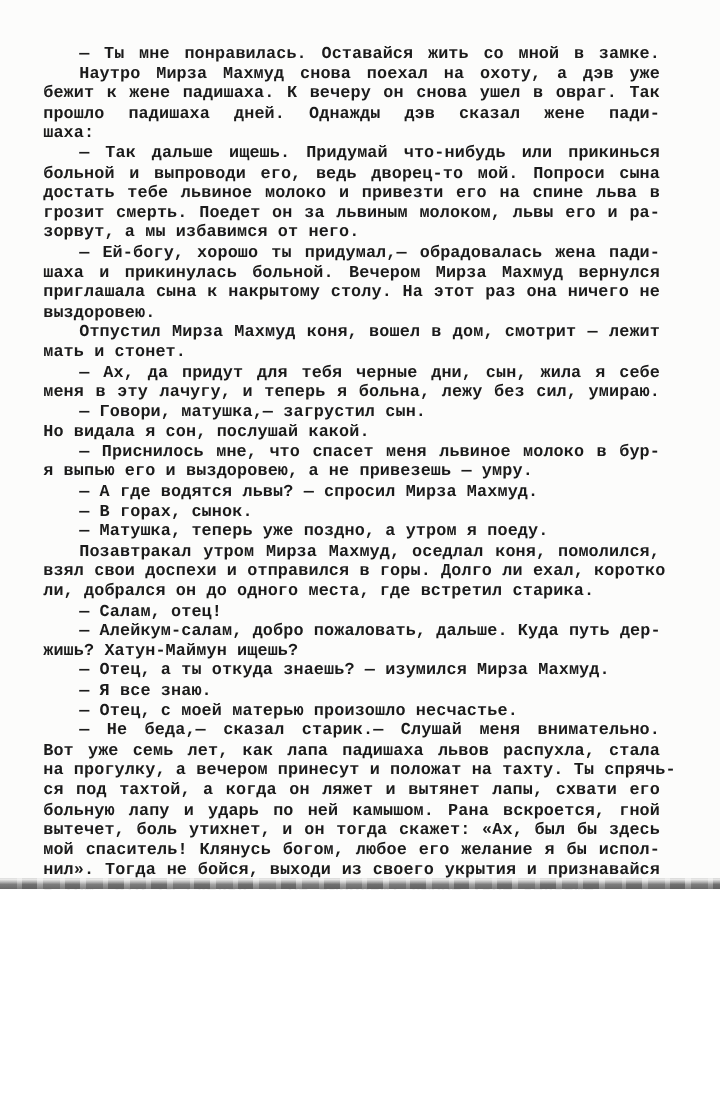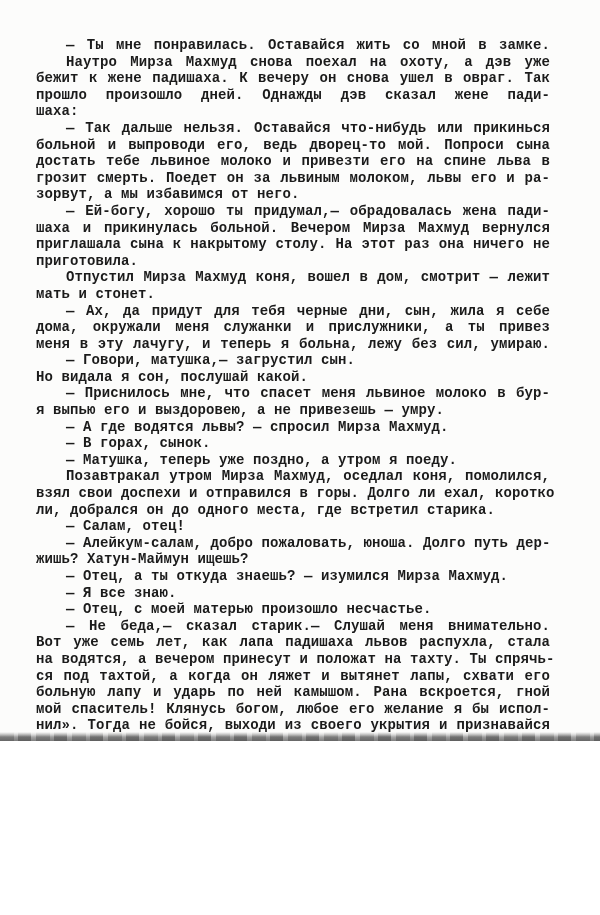--- a/index.html
+++ b/index.html
@@ -62,56 +62,56 @@
   }
 </style>
 </head>
 <body>
 
 <div class="book-page" style="--paper: #fcfcfb; --ink: #1b1b1b; --edge: #8f8f8f;">
   <div class="page-text">
       <div class="line indent">— Ты мне понравилась. Оставайся жить со мной в замке.</div>
       <div class="line indent">Наутро Мирза Махмуд снова поехал на охоту, а дэв уже</div>
       <div class="line">бежит к жене падишаха. К вечеру он снова ушел в овраг. Так</div>
-      <div class="line">прошло произошло дней. Однажды дэв сказал жене пади-</div>
+      <div class="line">прошло падишаха дней. Однажды дэв сказал жене пади-</div>
       <div class="line para-end">шаха:</div>
-      <div class="line indent">— Так дальше нельзя. Оставайся что-нибудь или прикинься</div>
+      <div class="line indent">— Так дальше ищешь. Придумай что-нибудь или прикинься</div>
       <div class="line">больной и выпроводи его, ведь дворец-то мой. Попроси сына</div>
       <div class="line">достать тебе львиное молоко и привезти его на спине льва в</div>
       <div class="line">грозит смерть. Поедет он за львиным молоком, львы его и ра-</div>
       <div class="line para-end">зорвут, а мы избавимся от него.</div>
       <div class="line indent">— Ей-богу, хорошо ты придумал,— обрадовалась жена пади-</div>
       <div class="line">шаха и прикинулась больной. Вечером Мирза Махмуд вернулся</div>
       <div class="line">приглашала сына к накрытому столу. На этот раз она ничего не</div>
-      <div class="line para-end">приготовила.</div>
+      <div class="line para-end">выздоровею.</div>
       <div class="line indent">Отпустил Мирза Махмуд коня, вошел в дом, смотрит — лежит</div>
       <div class="line para-end">мать и стонет.</div>
       <div class="line indent">— Ах, да придут для тебя черные дни, сын, жила я себе</div>
-      <div class="line">дома, окружали меня служанки и прислужники, а ты привез</div>
       <div class="line">меня в эту лачугу, и теперь я больна, лежу без сил, умираю.</div>
       <div class="line indent para-end">— Говори, матушка,— загрустил сын.</div>
       <div class="line para-end">Но видала я сон, послушай какой.</div>
       <div class="line indent">— Приснилось мне, что спасет меня львиное молоко в бур-</div>
       <div class="line para-end">я выпью его и выздоровею, а не привезешь — умру.</div>
       <div class="line indent para-end">— А где водятся львы? — спросил Мирза Махмуд.</div>
       <div class="line indent para-end">— В горах, сынок.</div>
       <div class="line indent para-end">— Матушка, теперь уже поздно, а утром я поеду.</div>
       <div class="line indent">Позавтракал утром Мирза Махмуд, оседлал коня, помолился,</div>
       <div class="line">взял свои доспехи и отправился в горы. Долго ли ехал, коротко</div>
       <div class="line para-end">ли, добрался он до одного места, где встретил старика.</div>
       <div class="line indent para-end">— Салам, отец!</div>
-      <div class="line indent">— Алейкум-салам, добро пожаловать, юноша. Долго путь дер-</div>
+      <div class="line indent">— Алейкум-салам, добро пожаловать, дальше. Куда путь дер-</div>
       <div class="line para-end">жишь? Хатун-Маймун ищешь?</div>
       <div class="line indent para-end">— Отец, а ты откуда знаешь? — изумился Мирза Махмуд.</div>
       <div class="line indent para-end">— Я все знаю.</div>
       <div class="line indent para-end">— Отец, с моей матерью произошло несчастье.</div>
       <div class="line indent">— Не беда,— сказал старик.— Слушай меня внимательно.</div>
       <div class="line">Вот уже семь лет, как лапа падишаха львов распухла, стала</div>
-      <div class="line">на водятся, а вечером принесут и положат на тахту. Ты спрячь-</div>
+      <div class="line">на прогулку, а вечером принесут и положат на тахту. Ты спрячь-</div>
       <div class="line">ся под тахтой, а когда он ляжет и вытянет лапы, схвати его</div>
       <div class="line">больную лапу и ударь по ней камышом. Рана вскроется, гной</div>
+      <div class="line">вытечет, боль утихнет, и он тогда скажет: «Ах, был бы здесь</div>
       <div class="line">мой спаситель! Клянусь богом, любое его желание я бы испол-</div>
       <div class="line">нил». Тогда не бойся, выходи из своего укрытия и признавайся</div>
       <div class="line para-end">в том, что ты сделал. А он выполнит любое твое желание.</div>
     </div>
   <div class="page-number">192</div>
   <div class="scan-bottom-edge"></div>
 </div>
 
 </body></html>

